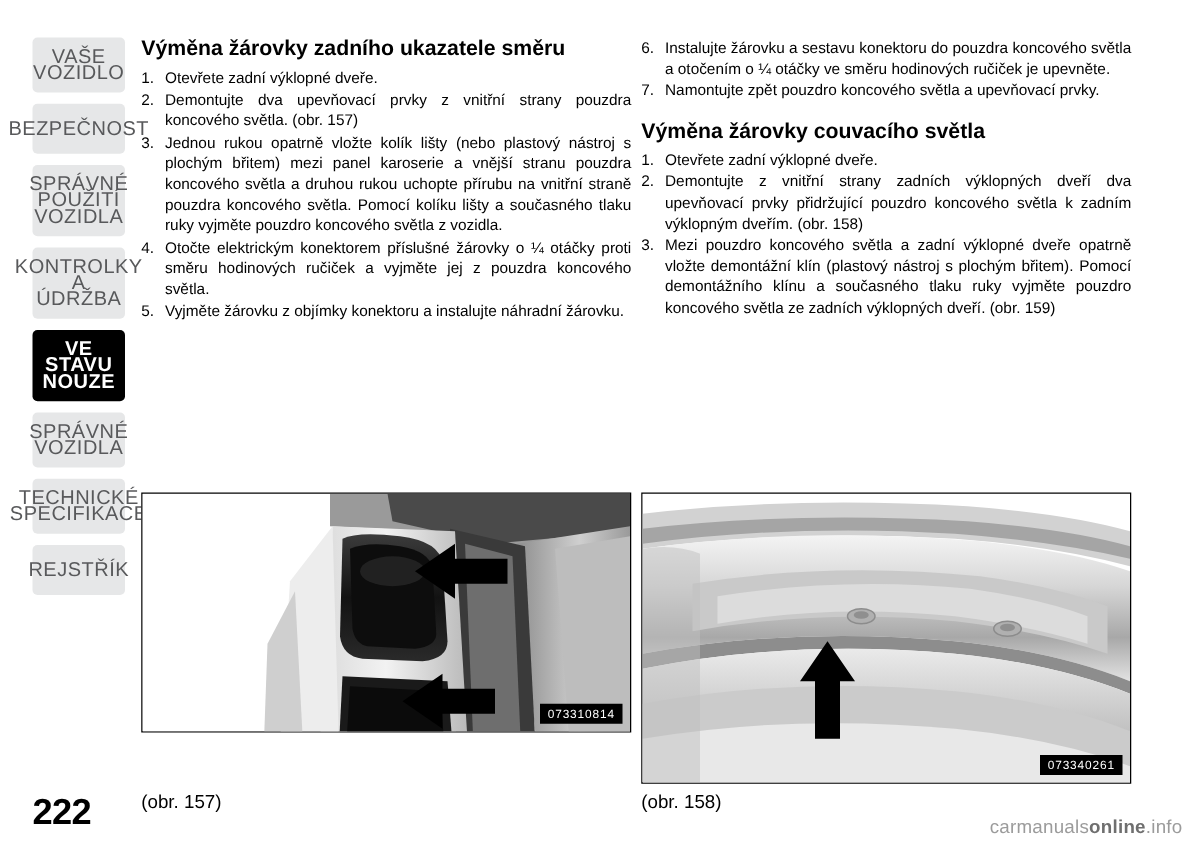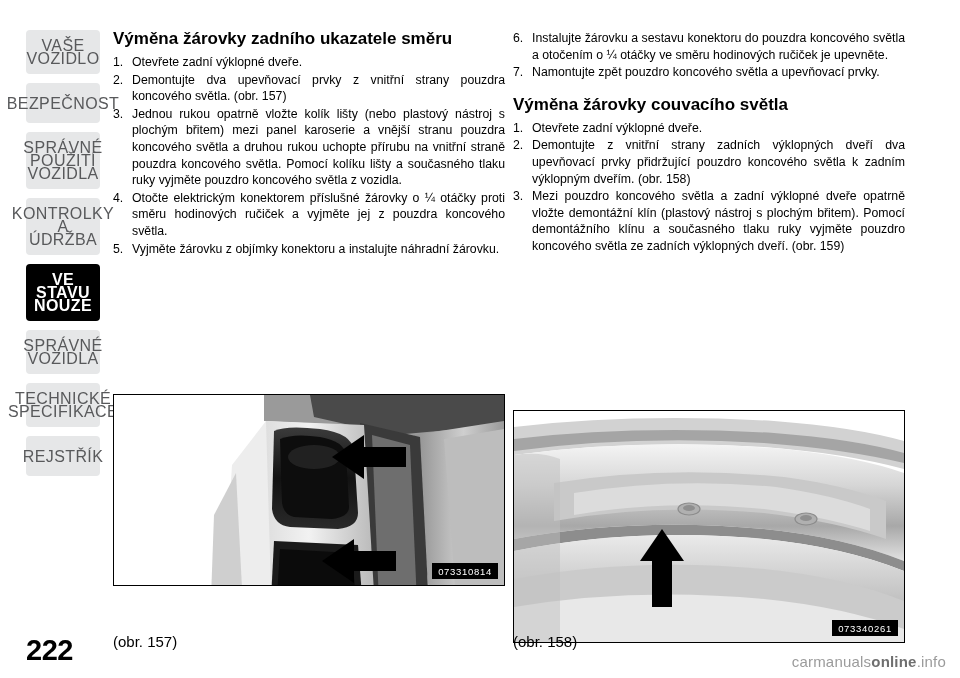--- a/index.html
+++ b/index.html
@@ -109,21 +109,21 @@
     overflow: hidden;
   }
   .fig-left {
     left: 113px;
     top: 394px;
     width: 392px;
     height: 192px;
   }
   .fig-right {
     left: 513px;
-    top: 410px;
+    top: 394px;
     width: 392px;
     height: 233px;
     text-decoration: underline;
   }
   .fig-code {
     position: absolute;
     right: 6px;
     bottom: 6px;
     background: #000;
     color: #fff;

